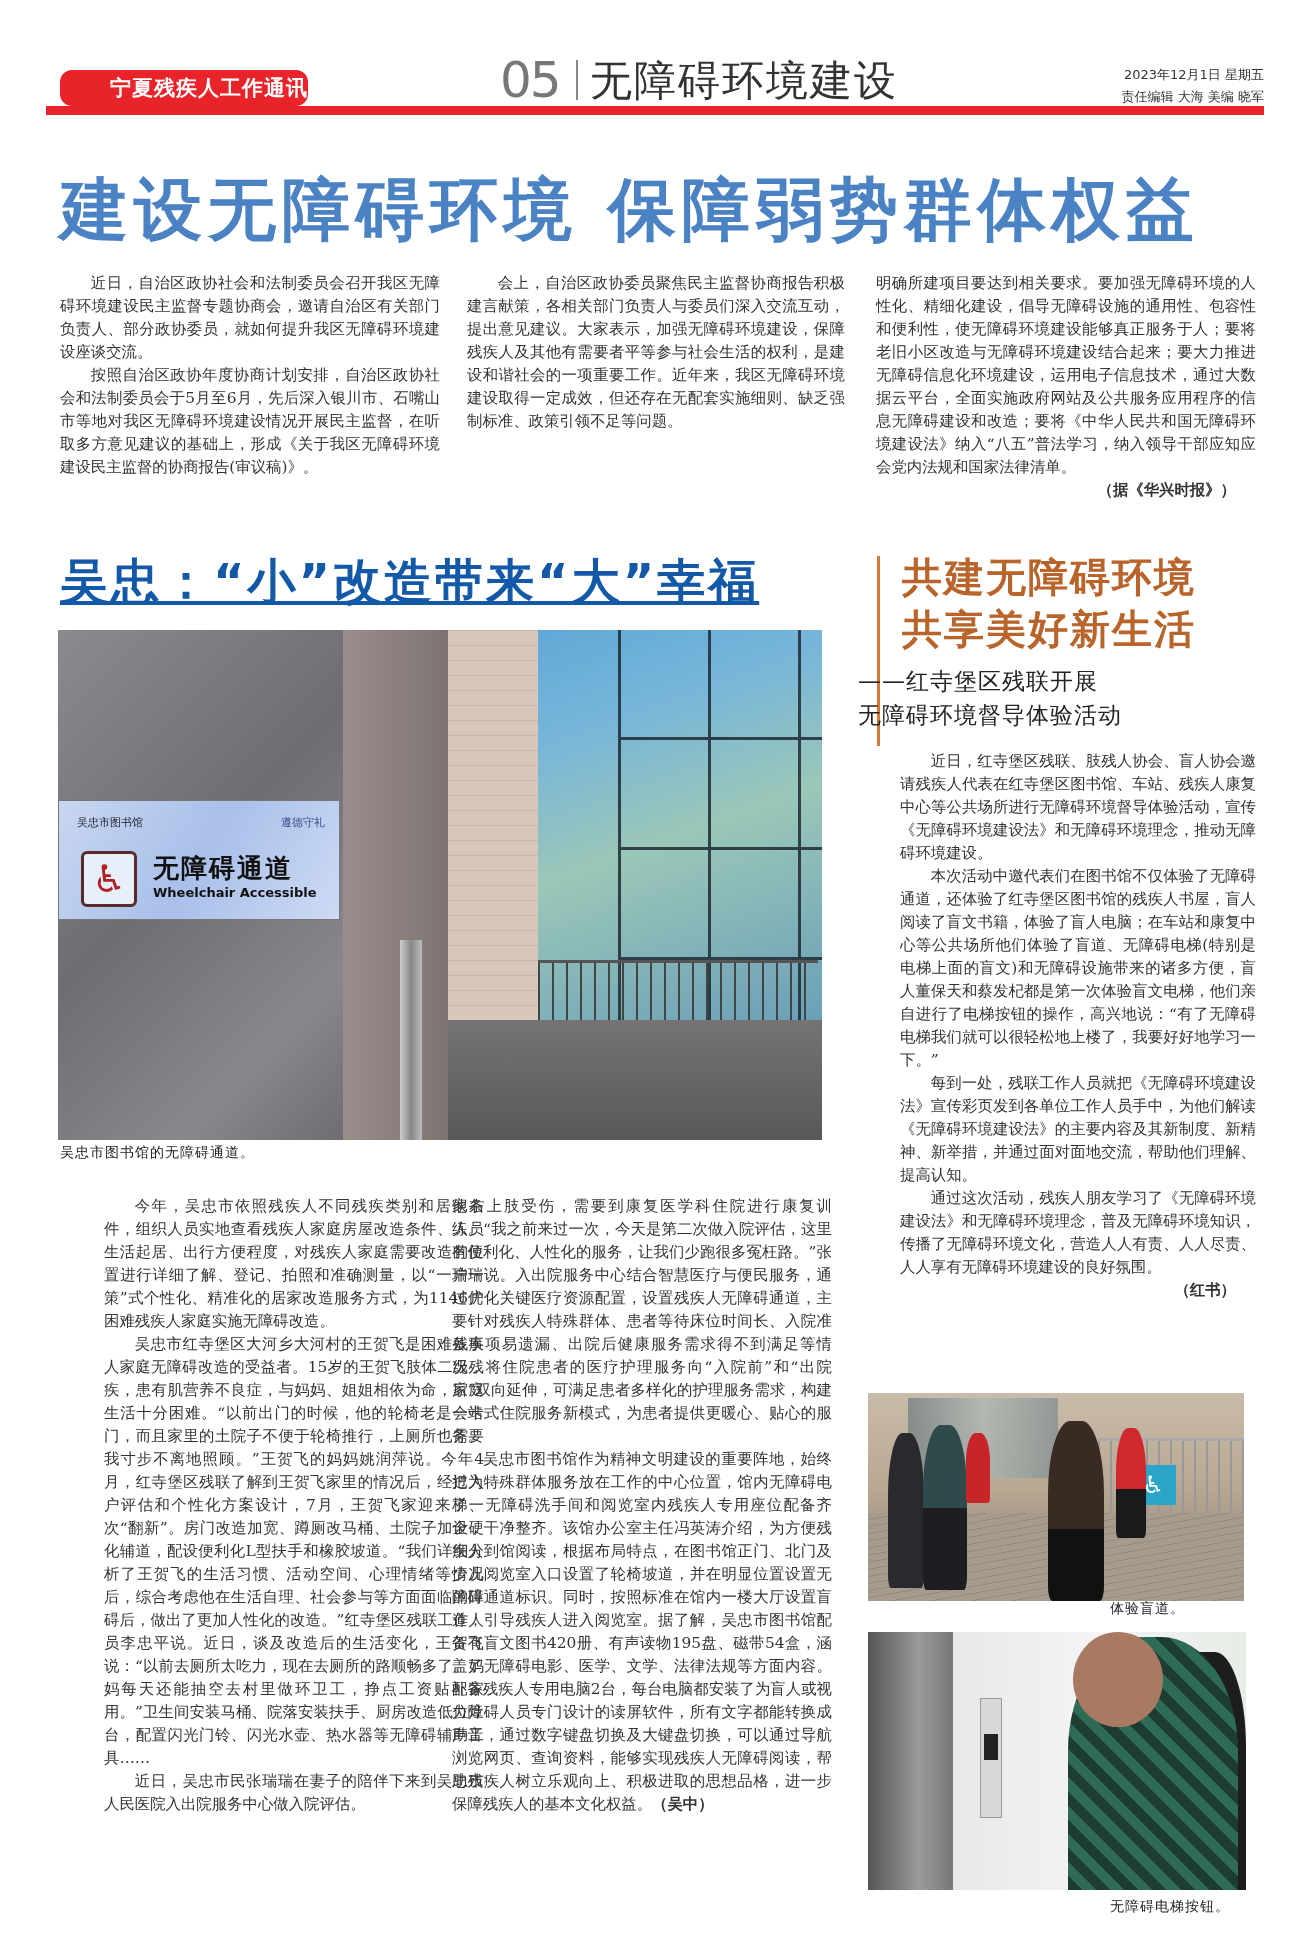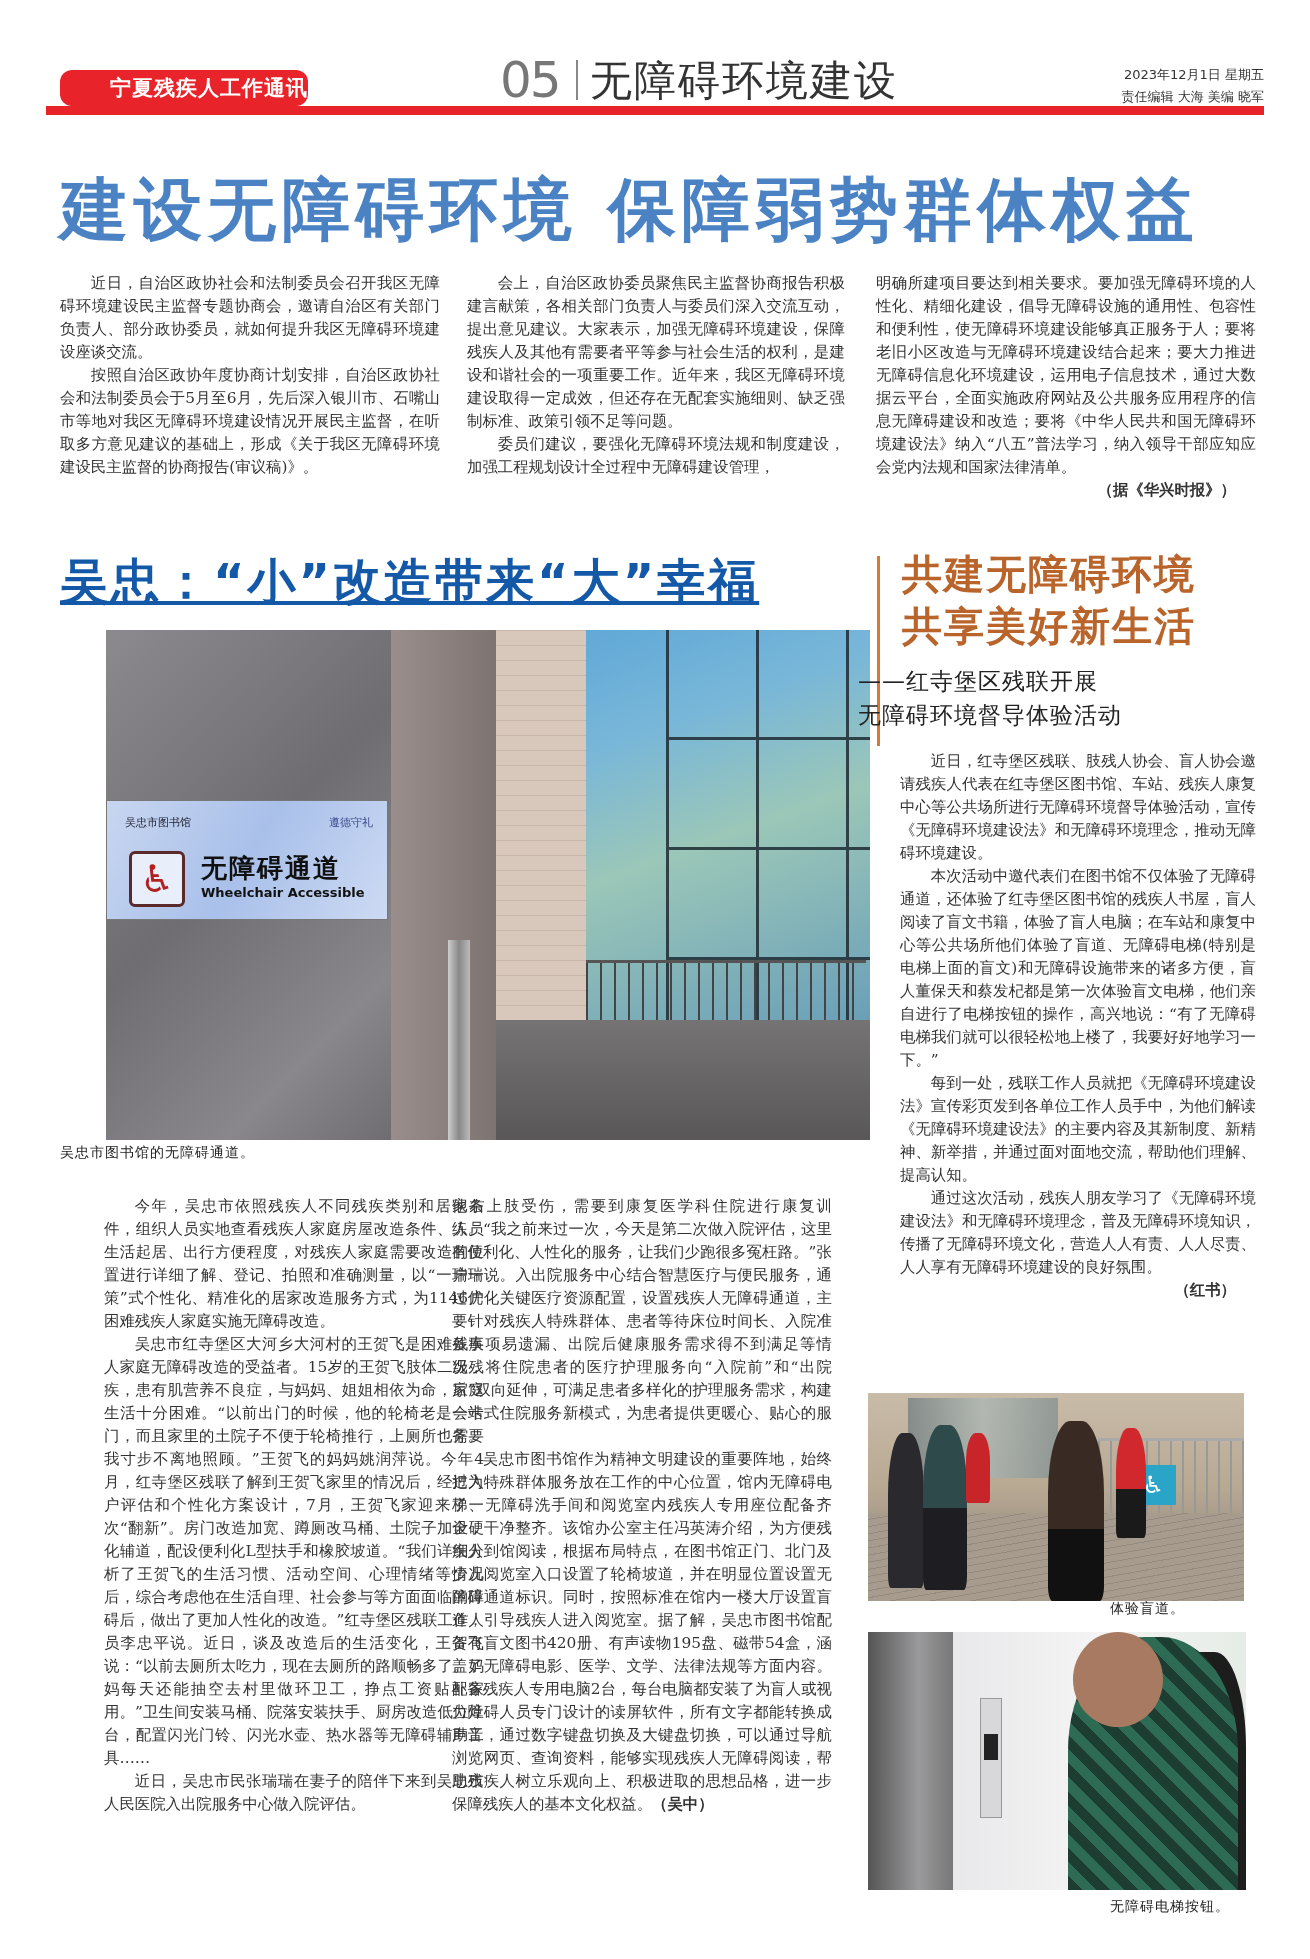--- a/index.html
+++ b/index.html
@@ -47,21 +47,21 @@
   .col p.cont { text-indent: 0; }
   .byline { font-family: "DejaVu Sans", sans-serif; font-weight: bold; float: right; padding-right: 20px; }
 
   
   .story2-headline {
     position: absolute; left: 60px; top: 548px; font-family: "DejaVu Sans", sans-serif;
     font-weight: bold; font-size: 48px; color: #1458a8; letter-spacing: 3px; line-height: 66px; white-space: nowrap; text-decoration: underline;
   }
 
   
-  .photo1 { position: absolute; left: 58px; top: 630px; width: 764px; height: 510px; overflow: hidden; background: #888; margin-left: 48px; }
+  .photo1 { position: absolute; left: 58px; top: 630px; width: 764px; height: 510px; overflow: hidden; background: #888; }
   .p1-wall { position: absolute; left: 0; top: 0; width: 390px; height: 510px;
     background: linear-gradient(135deg, #8d8a8f 0%, #6f6d72 40%, #8a878c 70%, #5e5c60 100%); }
   .p1-wall2 { position: absolute; left: 285px; top: 0; width: 105px; height: 510px;
     background: linear-gradient(90deg, #9a8e8c, #7d7371); }
   .p1-glass { position: absolute; left: 390px; top: 0; width: 374px; height: 390px;
     background: linear-gradient(160deg, #5aa5d8 0%, #79b7d8 30%, #9bc7b8 55%, #6a9fb8 100%); }
   .p1-glassgrid { position: absolute; left: 560px; top: 0; width: 204px; height: 390px;
     background-image: linear-gradient(90deg, #1e2b33 3px, transparent 3px), linear-gradient(0deg, #1e2b33 3px, transparent 3px);
     background-size: 90px 100%, 100% 110px; opacity: .85; }
   .p1-bldg { position: absolute; left: 390px; top: 0; width: 90px; height: 390px;
@@ -81,21 +81,21 @@
     font-weight: bold; font-size: 26px; color: #111; letter-spacing: 2px; }
   .sign-en { position: absolute; left: 94px; top: 84px; font-family: "DejaVu Sans", sans-serif;
     font-weight: bold; font-size: 13px; color: #111; }
   .p1-post { position: absolute; left: 342px; top: 310px; width: 22px; height: 200px;
     background: linear-gradient(90deg, #ccc, #888, #bbb); }
   .p1-caption { position: absolute; left: 60px; top: 1144px; font-size: 14px; color: #222; letter-spacing: 1px; }
 
   
   .side-rule { position: absolute; left: 877px; top: 556px; width: 3px; height: 190px; background: #d47a35; }
   .side-headline {
-    position: absolute; left: 902px; top: 552px; font-family: Liberation Mono, monospace;
+    position: absolute; left: 902px; top: 552px; font-family: Liberation Serif, serif;
     font-weight: bold; font-size: 40px; color: #b8642a; line-height: 52px; letter-spacing: 2px;
   }
   .side-sub {
     position: absolute; left: 858px; top: 664px; font-family: "DejaVu Sans", sans-serif;
     font-size: 23px; color: #222; line-height: 34px; letter-spacing: 1px;
   }
 
   
   .photo2 { position: absolute; left: 868px; top: 1393px; width: 376px; height: 208px; overflow: hidden;
     background: linear-gradient(180deg, #c8bba8 0%, #b8a993 45%, #a99c8a 60%, #8e8579 100%); }
@@ -145,21 +145,20 @@
 </header>
 
 <h1 class="main-headline">建设无障碍环境  保障弱势群体权益</h1>
 
 <div class="col" style="left:60px; top:272px; width:380px;">
   <p>近日，自治区政协社会和法制委员会召开我区无障碍环境建设民主监督专题协商会，邀请自治区有关部门负责人、部分政协委员，就如何提升我区无障碍环境建设座谈交流。</p>
   <p>按照自治区政协年度协商计划安排，自治区政协社会和法制委员会于5月至6月，先后深入银川市、石嘴山市等地对我区无障碍环境建设情况开展民主监督，在听取多方意见建议的基础上，形成《关于我区无障碍环境建设民主监督的协商报告(审议稿)》。</p>
 </div>
 <div class="col" style="left:467px; top:272px; width:378px;">
   <p>会上，自治区政协委员聚焦民主监督协商报告积极建言献策，各相关部门负责人与委员们深入交流互动，提出意见建议。大家表示，加强无障碍环境建设，保障残疾人及其他有需要者平等参与社会生活的权利，是建设和谐社会的一项重要工作。近年来，我区无障碍环境建设取得一定成效，但还存在无配套实施细则、缺乏强制标准、政策引领不足等问题。</p>
-  <p>委员们建议，要强化无障碍环境法规和制度建设，加强工程规划设计全过程中无障碍建设管理，</p>
 </div>
 <div class="col" style="left:876px; top:272px; width:380px;">
   <p class="cont">明确所建项目要达到相关要求。要加强无障碍环境的人性化、精细化建设，倡导无障碍设施的通用性、包容性和便利性，使无障碍环境建设能够真正服务于人；要将老旧小区改造与无障碍环境建设结合起来；要大力推进无障碍信息化环境建设，运用电子信息技术，通过大数据云平台，全面实施政府网站及公共服务应用程序的信息无障碍建设和改造；要将《中华人民共和国无障碍环境建设法》纳入“八五”普法学习，纳入领导干部应知应会党内法规和国家法律清单。</p>
   <p class="cont">
       <span class="byline">（据《华兴时报》）</span>
     </p>
 </div>
 
 <h2 class="story2-headline">吴忠：“小”改造带来“大”幸福</h2>
 

